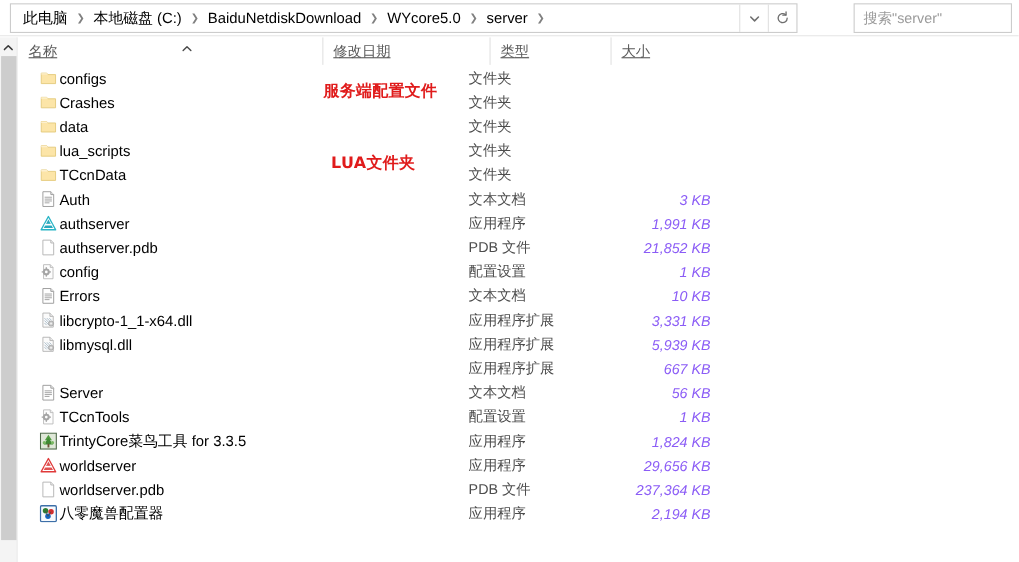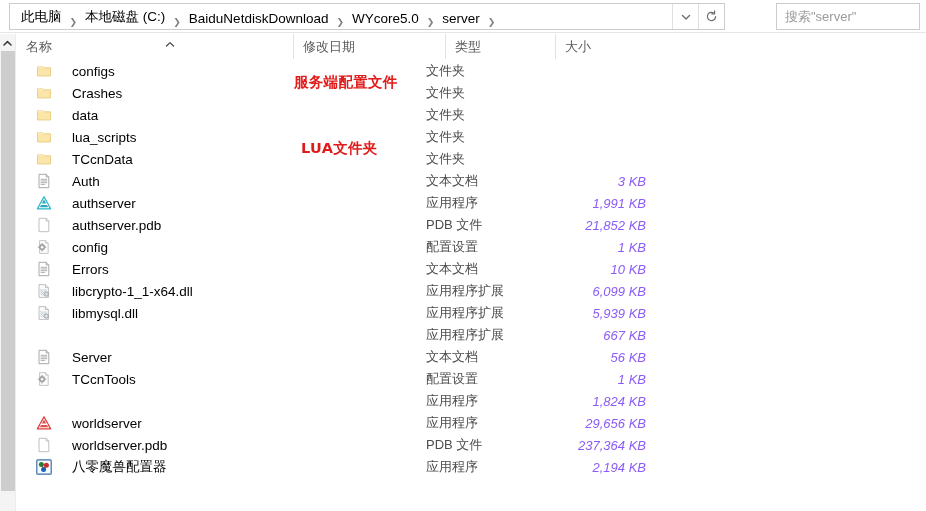--- a/index.html
+++ b/index.html
@@ -32,21 +32,21 @@
     width: 716px; height: 27px;
     border: 1px solid #cccccc;
     background: #ffffff;
     box-sizing: border-box;
     display: flex;
     align-items: center;
   }
   .crumbs {
     flex: 1;
     display: flex;
-    align-items: flex-end;
+    align-items: center;
     padding-left: 9px;
     overflow: hidden;
     white-space: nowrap;
   }
   .crumb {
     font-size: 13.5px;
     color: #000000;
     padding: 1px 2px;
     cursor: default;
   }
@@ -121,20 +121,21 @@
     position: absolute;
     top: 0;
     height: 25px;
     font-size: 13px;
     color: #5a5a5a;
     display: flex;
     align-items: center;
     padding-left: 9px;
     box-sizing: border-box;
     border-left: 1px solid #e2e2e2;
+    text-decoration: underline;
   }
   .colhead.first { border-left: none; }
   .sort-caret {
     position: absolute;
     left: 145px;
     top: 4px;
     width: 16px;
     height: 9px;
   }
 
@@ -150,21 +151,21 @@
     height: 22px;
     display: flex;
     align-items: center;
   }
   .cell-name {
     position: absolute;
     left: 19px;
     width: 255px;
     display: flex;
     align-items: center;
-    gap: 20px;
+    gap: 2px;
     height: 22px;
   }
   .nm {
     font-size: 13.5px;
     color: #000000;
     white-space: nowrap;
   }
   .cell-date {
     position: absolute;
     left: 276px;
@@ -459,21 +460,21 @@
               <path d="M4.4 6.2l6.4 6.4M4.4 8.4l4.2 4.2M4.4 10.6l2 2M6.6 6.2l4.2 4.2M8.8 6.2l2 2"></path>
             </g>
             <circle cx="10.4" cy="11.1" r="2.3" fill="#c9c9c9" stroke="#9a9a9a" stroke-width="0.6"></circle>
             <circle cx="10.4" cy="11.1" r="0.85" fill="#f4f4f4"></circle>
           </svg>
         </span>
         <span class="nm">libcrypto-1_1-x64.dll</span>
       </div>
       <div class="cell-date"></div>
       <div class="cell-type">应用程序扩展</div>
-      <div class="cell-size">6,099 KB</div>
+      <div class="cell-size">3,331 KB</div>
     </div>
     <div class="row">
       <div class="cell-name">
         <span style="display: block; line-height: 0;">
           <svg class="icon" viewBox="0 0 16 16" width="16" height="16">
             <path d="M3 1.6h6.4l3 3v9.8h-9.4z" fill="#fbfbfb" stroke="#b0b0b0" stroke-width="0.8"></path>
             <path d="M9.4 1.6v3h3" fill="#ececec" stroke="#b0b0b0" stroke-width="0.8"></path>
             <g stroke="#9fb4c4" stroke-width="0.75" fill="none">
               <path d="M4.4 6.2l6.4 6.4M4.4 8.4l4.2 4.2M4.4 10.6l2 2M6.6 6.2l4.2 4.2M8.8 6.2l2 2"></path>
             </g>
@@ -527,20 +528,33 @@
             </g>
           </svg>
         </span>
         <span class="nm">TCcnTools</span>
       </div>
       <div class="cell-date"></div>
       <div class="cell-type">配置设置</div>
       <div class="cell-size">1 KB</div>
     </div>
     <div class="row">
+      <div class="cell-name">
+        <span style="display: block; line-height: 0;">
+          <svg class="icon" viewBox="0 0 16 16" width="16" height="16">
+            <rect x="0.8" y="0.8" width="14.4" height="14.4" fill="#dfe8d8" stroke="#4f6b4a" stroke-width="1"></rect>
+            <path d="M8 2.2 L11.2 7.2 H4.8 Z" fill="#4f9b3f"></path>
+            <path d="M8 5 L12.2 11 H3.8 Z" fill="#3f8a33"></path>
+            <rect x="7.2" y="10.4" width="1.7" height="3.4" fill="#6b5434"></rect>
+            <circle cx="4.3" cy="9.4" r="1.5" fill="#7ab963"></circle>
+            <circle cx="11.7" cy="9.4" r="1.5" fill="#7ab963"></circle>
+          </svg>
+        </span>
+        <span class="nm">TrintyCore菜鸟工具 for 3.3.5</span>
+      </div>
       <div class="cell-date"></div>
       <div class="cell-type">应用程序</div>
       <div class="cell-size">1,824 KB</div>
     </div>
     <div class="row">
       <div class="cell-name">
         <span style="display: block; line-height: 0;">
           <svg class="icon" viewBox="0 0 16 16" width="16" height="16">
             <path d="M8 1.8 L14.6 13.9 H1.4 Z" fill="#ffffff" stroke="#e03a3a" stroke-width="1.25" stroke-linejoin="round"></path>
             <path d="M8 4.6 L12.2 12.2 H3.8 Z" fill="#e05050"></path>

